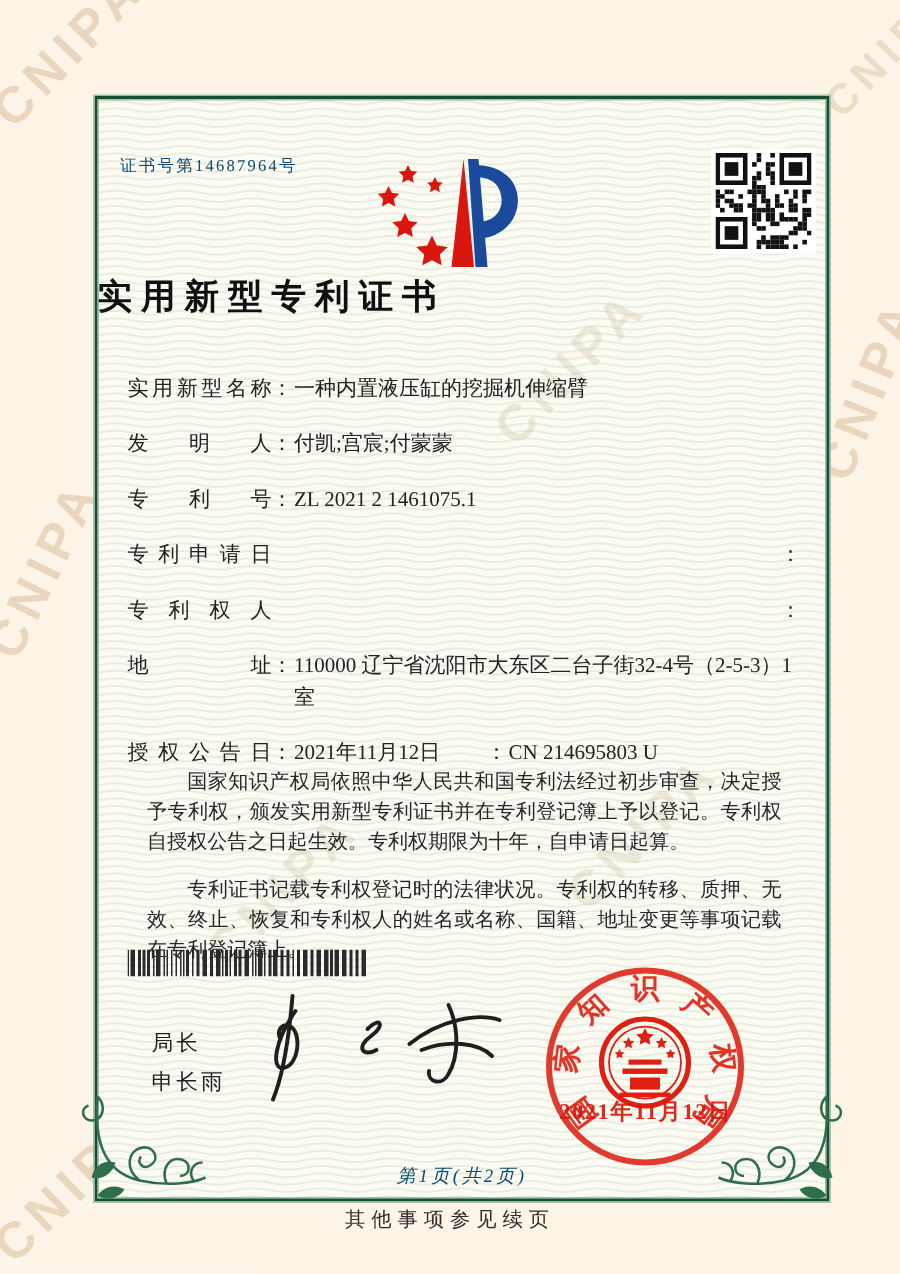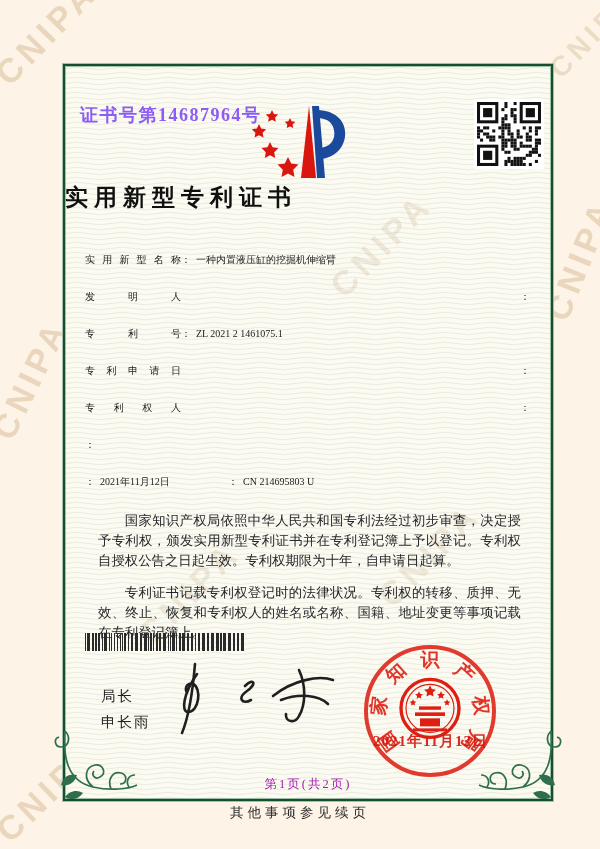--- a/index.html
+++ b/index.html
@@ -21,30 +21,30 @@
     background:#fcfaf1;
     border:2px solid #14502e;
     outline:1px solid #a3bfad;
     box-shadow:inset 0 0 0 1px #a3bfad;
     z-index:2;
   }
   .guilloche{position:absolute;inset:0;width:100%;height:100%;z-index:0;pointer-events:none;}
   .wm-in{position:absolute;z-index:1;color:rgba(198,170,130,0.22);}
   .frame > .abs{position:absolute;z-index:2;}
   
-  .certno{left:15px;top:37px;font-size:18px;letter-spacing:1.5px;color:#8b5cf6;font-weight:bold;}
+  .certno{left:15px;top:37px;font-size:11px;letter-spacing:1.5px;color:#0c4a6e;}
   .logo{left:181px;top:36px;width:108px;height:80px;}
   .qr{left:409px;top:33px;width:64px;height:64px;background:#fff;padding:3px;}
   .title{
     left:0;top:116px;width:100%;text-align:left;
     font-size:23px;font-weight:700;letter-spacing:6px;color:#101010;
   }
   
   .fields{position:absolute;left:20px;top:183px;right:16px;z-index:2;}
-  .row{display:flex;margin-bottom:16px;font-size:10px;line-height:21px;color:#222;justify-content:space-between;}
+  .row{display:flex;margin-bottom:16px;font-size:14px;line-height:21px;color:#222;justify-content:space-between;}
   .lbl{width:96px;flex:none;text-align:justify;text-align-last:justify;}
   .colon{flex:none;width:15px;}
   .val{flex:1;font-family:Liberation Serif, serif;}
   .val-fixed{flex:none;width:128px;}
   .lbl2{width:90px;flex:none;text-align:justify;text-align-last:justify;margin-left:18px;}
   .addr-val{max-width:368px;}
   
   .paras{position:absolute;left:21px;top:433px;width:447px;z-index:2;
     font-size:13.4px;line-height:20px;text-align:justify;color:#26262a;}
   .paras p{margin:12px;text-indent:2em;}
@@ -61,21 +61,21 @@
   .seal-char{
     position:absolute;left:50%;top:50%;width:24px;height:24px;margin:-12px 0 0 -12px;
     text-align:center;font-size:19px;font-weight:700;color:rgba(221,32,19,0.9);line-height:24px;
   }
   .emblem{position:absolute;left:50%;top:50%;transform:translate(-50%,-54%);}
   .seal-date{
     position:absolute;left:283px;top:666px;width:165px;text-align:center;z-index:4;
     font-size:15px;font-weight:700;color:rgba(215,25,14,0.92);letter-spacing:1px;
   }
   
-  .pageinfo{left:0;top:710px;width:100%;text-align:center;font-size:12.5px;letter-spacing:2px;color:#a21caf;}
+  .pageinfo{left:0;top:710px;width:100%;text-align:center;font-size:12.5px;letter-spacing:2px;color:#0c4a6e;font-style:italic;}
   .flourish{position:absolute;width:92px;height:92px;z-index:4;pointer-events:none;}
   .fl-left{left:-16px;bottom:-16px;}
   .fl-right{right:-16px;bottom:-16px;transform:scaleX(-1);}
   .footnote{
     position:absolute;left:0;top:804px;width:100%;text-align:center;z-index:2;
     font-size:13.5px;letter-spacing:4px;color:#2c2c2c;
   }
 </style>
 </head>
 <body>
@@ -251,38 +251,42 @@
 
   <div class="fields">
     <div class="row">
       <span class="lbl">实用新型名称</span>
       <span class="colon">：</span>
       <span class="val">一种内置液压缸的挖掘机伸缩臂</span>
     </div>
     <div class="row">
       <span class="lbl">发明人</span>
       <span class="colon">：</span>
+      <span class="val">付凯;宫宸;付蒙蒙</span>
     </div>
     <div class="row">
       <span class="lbl">专利号</span>
       <span class="colon">：</span>
       <span class="val">ZL 2021 2 1461075.1</span>
     </div>
     <div class="row">
       <span class="lbl">专利申请日</span>
       <span class="colon">：</span>
     </div>
     <div class="row">
       <span class="lbl">专利权人</span>
       <span class="colon">：</span>
     </div>
     <div class="row">
-      <span class="colon">：</span>
-    </div>
-    <div class="row">
+      <span class="lbl">地址</span>
+      <span class="colon">：</span>
+      <span class="val addr-val">110000 辽宁省沈阳市大东区二台子街32-4号（2-5-3）1室</span>
+    </div>
+    <div class="row">
+      <span class="lbl">授权公告日</span>
       <span class="colon">：</span>
       <span class="val-fixed">2021年11月12日</span>
       <span class="colon">：</span>
       <span class="val">CN 214695803 U</span>
     </div>
   </div>
 
   <div class="paras">
     <p>国家知识产权局依照中华人民共和国专利法经过初步审查，决定授予专利权，颁发实用新型专利证书并在专利登记簿上予以登记。专利权自授权公告之日起生效。专利权期限为十年，自申请日起算。</p>
     <p>专利证书记载专利权登记时的法律状况。专利权的转移、质押、无效、终止、恢复和专利权人的姓名或名称、国籍、地址变更等事项记载在专利登记簿上。</p>

